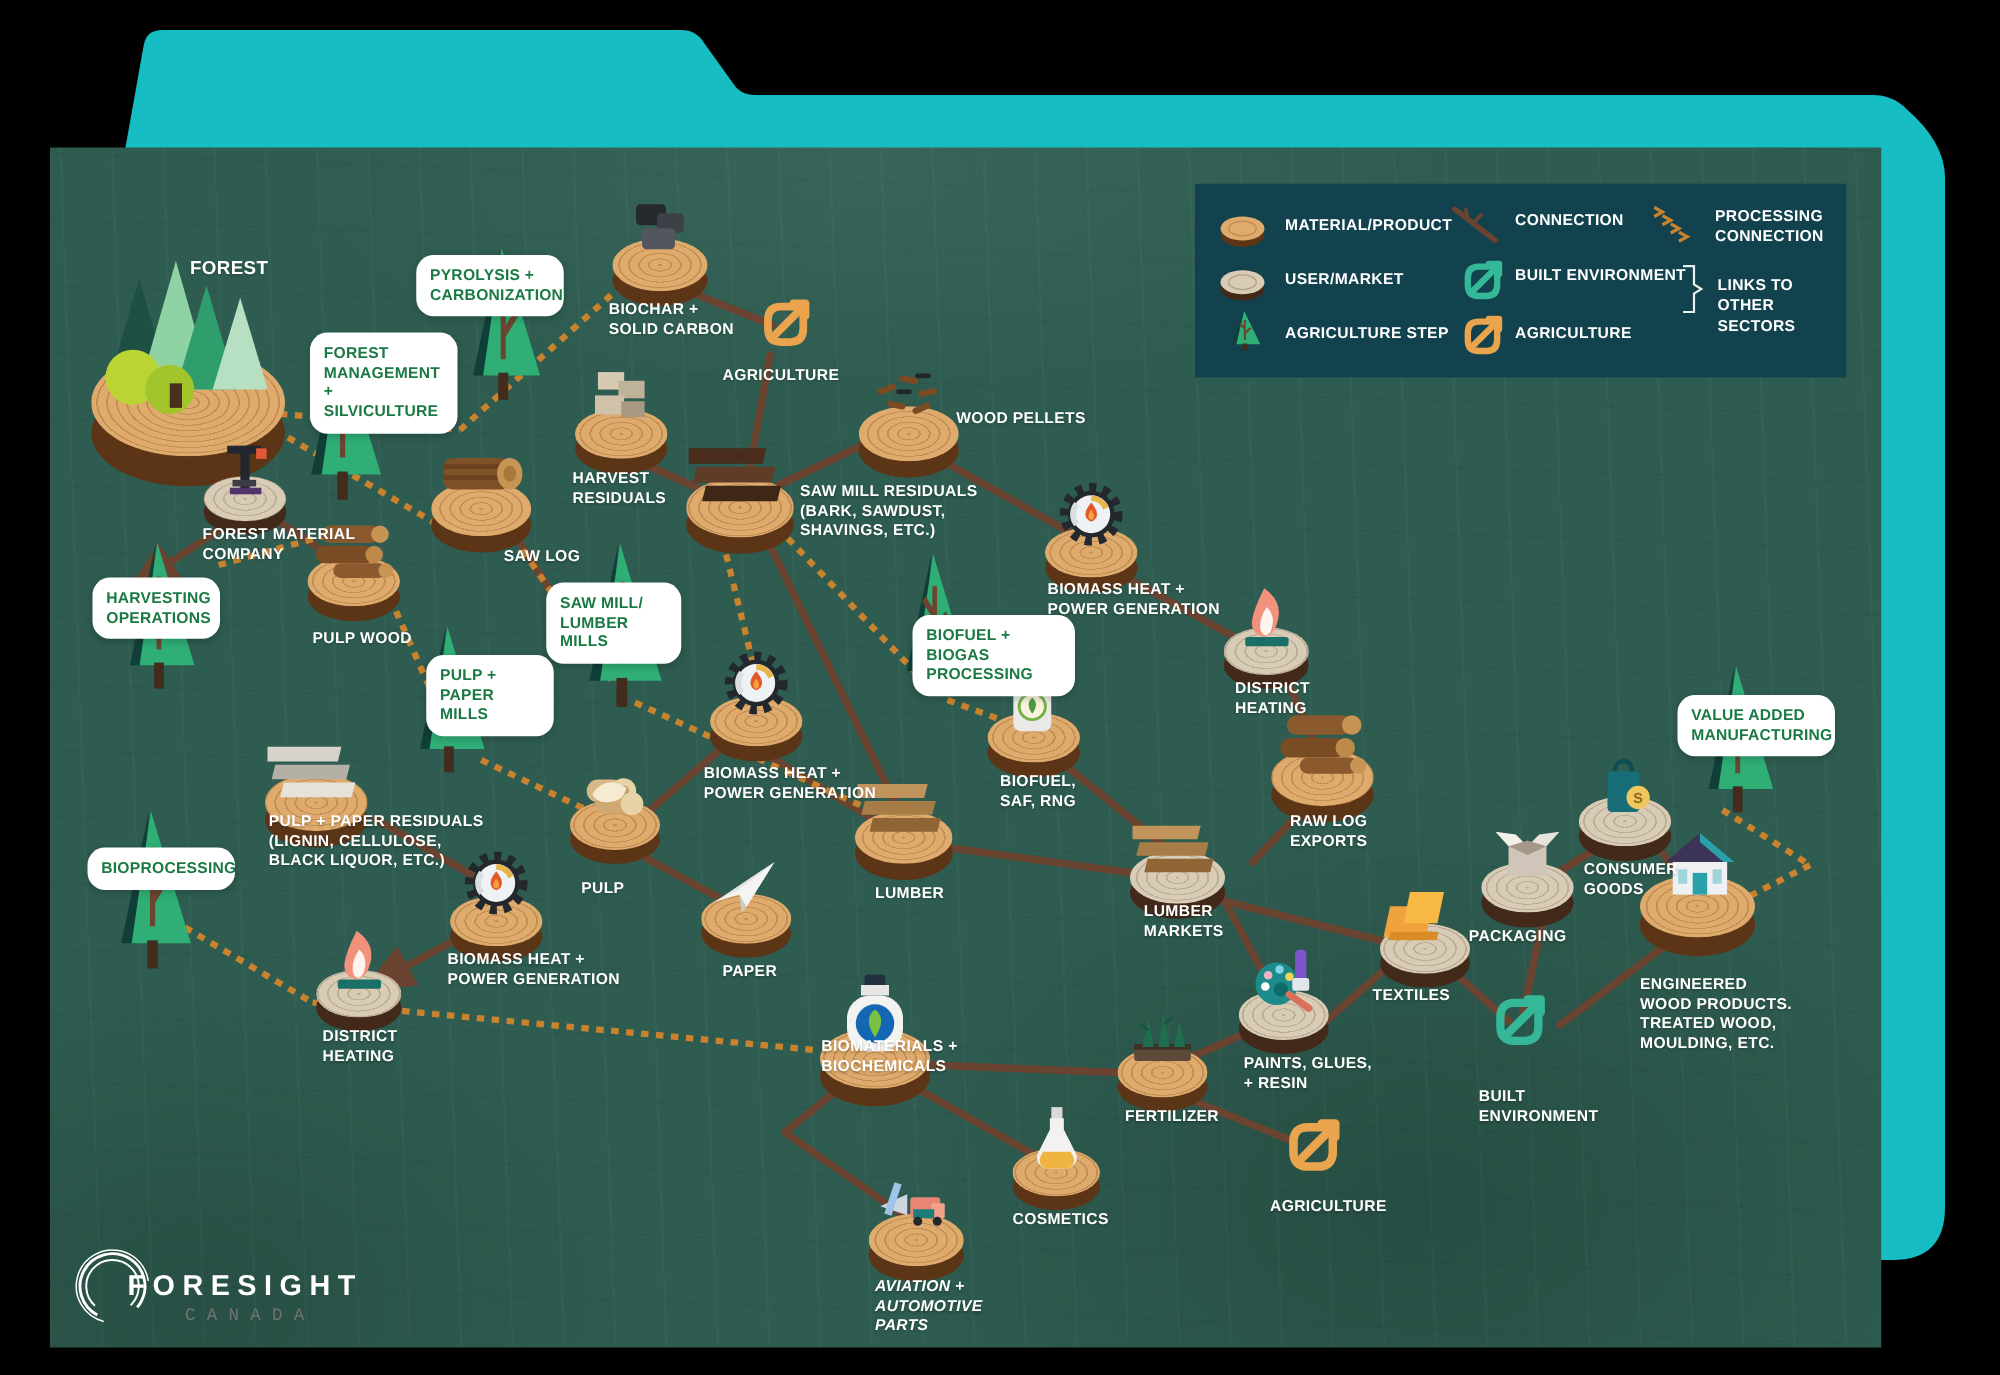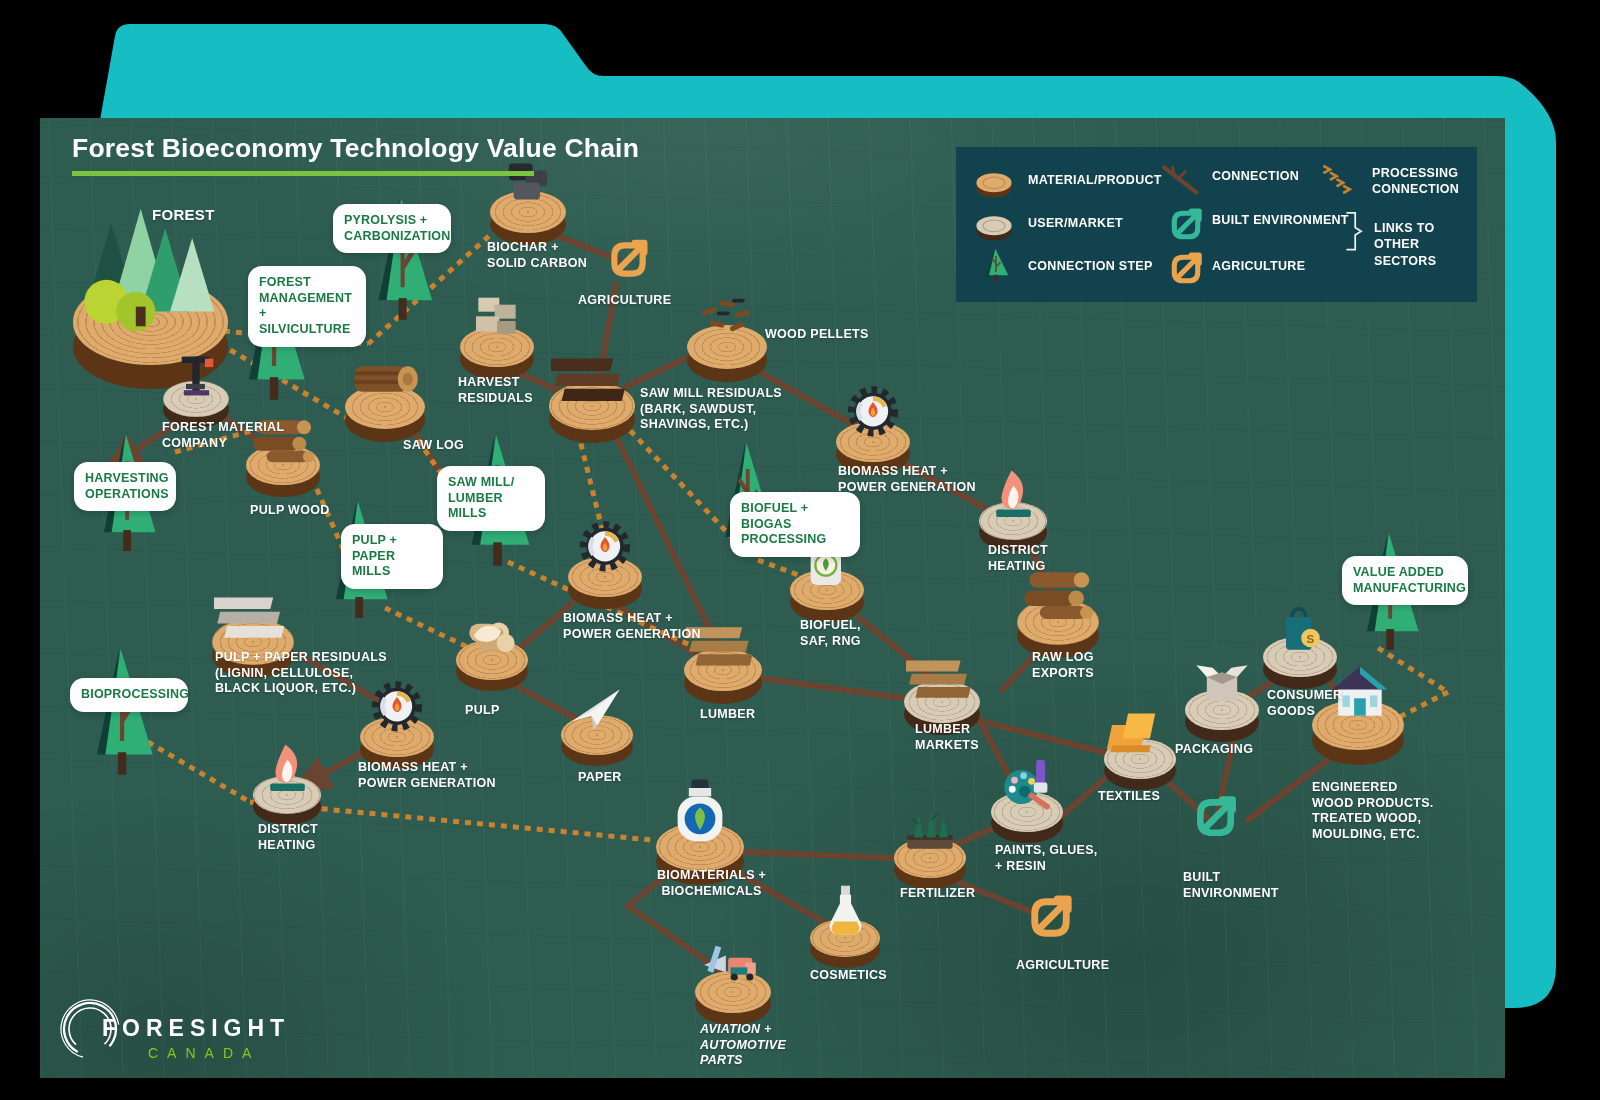--- a/index.html
+++ b/index.html
@@ -41,21 +41,21 @@
   
   .node{position:absolute;z-index:4;}
   .disc-side{position:absolute;border-radius:50%;}
   .disc-top{position:absolute;border-radius:50%;}
   .node-icon{position:absolute;z-index:5;}
   .treesvg{position:absolute;z-index:3;}
 
   
   .logo{position:absolute;left:58px;top:993px;z-index:8;color:#fff;}
   .logo-name{position:absolute;left:44px;top:22px;font-size:23px;font-weight:bold;letter-spacing:6px;}
-  .logo-sub{position:absolute;left:90px;top:52px;font-size:14px;letter-spacing:9px;color:#84cc16;}
+  .logo-sub{position:absolute;left:90px;top:52px;font-size:14px;letter-spacing:9px;color:#737373;font-family:Liberation Mono, monospace;}
 
   .edge-c{stroke:#6a4430;stroke-width:6;stroke-linecap:round;}
   .edge-p{stroke:#c9832f;stroke-width:5;stroke-linecap:butt;stroke-dasharray:6 6;}
 </style>
 </head>
 <body>
 
 <div class="stage">
 
   <svg class="layer" style="z-index:0">
@@ -516,21 +516,21 @@
         <div class="disc-side" style="left: -44px; top: -10.12px; width: 88px; height: 48.4px; background: rgb(92, 53, 23);"></div>
         <div class="disc-top" style="left: -44px; top: -24.2px; width: 88px; height: 48.4px; background-color: rgb(223, 171, 108); background-image: repeating-radial-gradient(rgba(120, 70, 30, 0.28) 0px, rgba(120, 70, 30, 0.28) 1.5px, rgba(0, 0, 0, 0) 1.5px, rgba(0, 0, 0, 0) 8px);"></div>
         <svg width="84" height="84" viewBox="0 0 60 60" class="node-icon" style="left: -42px; top: -73.44px;">
       <rect x="24" y="4" width="12" height="8" rx="2" fill="#22313d"></rect>
       <rect x="22" y="10" width="16" height="6" fill="#e6e6e4"></rect>
       <rect x="14" y="16" width="32" height="32" rx="13" fill="#f2f2f0"></rect>
       <circle cx="30" cy="32" r="11" fill="#1468b3"></circle>
       <path d="M30,24 q7,5 0,16 q-7,-11 0,-16" fill="#7ac143"></path>
         </svg>
       </div>
-      <div class="nlabel" style="left: 657px; top: 868px; text-align: center;">BIOMATERIALS +
+      <div class="nlabel" style="left: 657px; top: 830px;">BIOMATERIALS +
 BIOCHEMICALS</div>
       <div class="node" style="left: 930px; top: 858px;">
         <div class="disc-side" style="left: -36px; top: -8.28px; width: 72px; height: 39.6px; background: rgb(92, 53, 23);"></div>
         <div class="disc-top" style="left: -36px; top: -19.8px; width: 72px; height: 39.6px; background-color: rgb(223, 171, 108); background-image: repeating-radial-gradient(rgba(120, 70, 30, 0.28) 0px, rgba(120, 70, 30, 0.28) 1.5px, rgba(0, 0, 0, 0) 1.5px, rgba(0, 0, 0, 0) 8px);"></div>
         <svg width="68" height="68" viewBox="0 0 60 60" class="node-icon" style="left: -34px; top: -59.36px;">
       <rect x="10" y="34" width="40" height="10" rx="2" fill="#5d4a38"></rect>
       <rect x="10" y="32" width="40" height="4" fill="#3e3227"></rect>
       <g fill="#1f6f4e">
             <polygon points="16,34 20,14 24,34"></polygon>
             <polygon points="27,34 31,10 35,34"></polygon>
@@ -590,24 +590,20 @@
 LUMBER MILLS</div>
       <div class="callout" style="left: 341px; top: 524px; width: 80px;">PULP + PAPER
 MILLS</div>
       <div class="callout" style="left: 730px; top: 492px; width: 108px;">BIOFUEL + BIOGAS
 PROCESSING</div>
       <div class="callout" style="left: 70px; top: 678px; width: 96px;">BIOPROCESSING</div>
       <div class="callout" style="left: 1342px; top: 556px; width: 104px;">VALUE ADDED
 MANUFACTURING</div>
     </div>
 
-  <div class="title-wrap">
-    <div class="title">Forest Bioeconomy Technology Value Chain</div>
-    <div class="underline"></div>
-  </div>
 
   <div class="legend-panel"></div>
   <div class="layer" id="legend" style="z-index:8">
       <svg width="44" height="44" viewBox="0 0 60 60" class="legend-icon" style="left: 972px; top: 163px; position: absolute;">
       <ellipse cx="30" cy="34" rx="24" ry="13" fill="#5c3517"></ellipse>
       <ellipse cx="30" cy="27" rx="24" ry="13" fill="#dfab6c"></ellipse>
       <ellipse cx="30" cy="27" rx="15" ry="8" fill="none" stroke="#c08d4e" stroke-width="1.5"></ellipse>
       </svg>
       <div class="legend-label" style="left: 1028px; top: 172px;">MATERIAL/PRODUCT</div>
       <svg width="44" height="44" viewBox="0 0 60 60" class="legend-icon" style="left: 972px; top: 206px; position: absolute;">
@@ -615,21 +611,21 @@
       <ellipse cx="30" cy="27" rx="24" ry="13" fill="#d9ccb6"></ellipse>
       <ellipse cx="30" cy="27" rx="15" ry="8" fill="none" stroke="#b3a186" stroke-width="1.5"></ellipse>
       </svg>
       <div class="legend-label" style="left: 1028px; top: 215px;">USER/MARKET</div>
       <svg width="34" height="48" viewBox="0 0 60 60" class="legend-icon" style="left: 980px; top: 240px; position: absolute;">
   <polygon points="10,50 26,3 20,50" fill="#0f3f37"></polygon>
   <polygon points="16,50 27,3 50,50" fill="#2fae76"></polygon>
   <rect x="25" y="49" width="6" height="10" fill="#432b1d"></rect>
   <path d="M28,16 V44 M28,28 l-7,-7 M28,35 l8,-8" stroke="#6b4530" stroke-width="3" fill="none"></path>
       </svg>
-      <div class="legend-label" style="left: 1028px; top: 258px;">CONNECTION STEP</div>
+      <div class="legend-label" style="left: 1028px; top: 258px;">AGRICULTURE STEP</div>
       <svg width="44" height="44" viewBox="0 0 60 60" class="legend-icon" style="left: 1158px; top: 160px; position: absolute;">
       <path d="M8,10 L52,44" stroke="#6a4430" stroke-width="6" stroke-linecap="round"></path>
       <path d="M28,25 L37,16 M22,21 L20,10" stroke="#6a4430" stroke-width="4" stroke-linecap="round"></path>
       </svg>
       <div class="legend-label" style="left: 1212px; top: 168px;">CONNECTION</div>
       <svg width="44" height="44" viewBox="0 0 60 60" class="legend-icon" style="left: 1164px; top: 203px; position: absolute;">
   <path d="M46,16 L46,34 Q46,46 34,46 L26,46 Q14,46 14,34 L14,26 Q14,14 26,14 L44,14" fill="none" stroke="#35b898" stroke-width="7" stroke-linejoin="round" stroke-linecap="round"></path>
   <line x1="21" y1="39" x2="47" y2="13" stroke="#35b898" stroke-width="7" stroke-linecap="round"></line>
   <polyline points="37,11 48,11 48,22" fill="none" stroke="#35b898" stroke-width="7" stroke-linejoin="round" stroke-linecap="round"></polyline>
       </svg>

